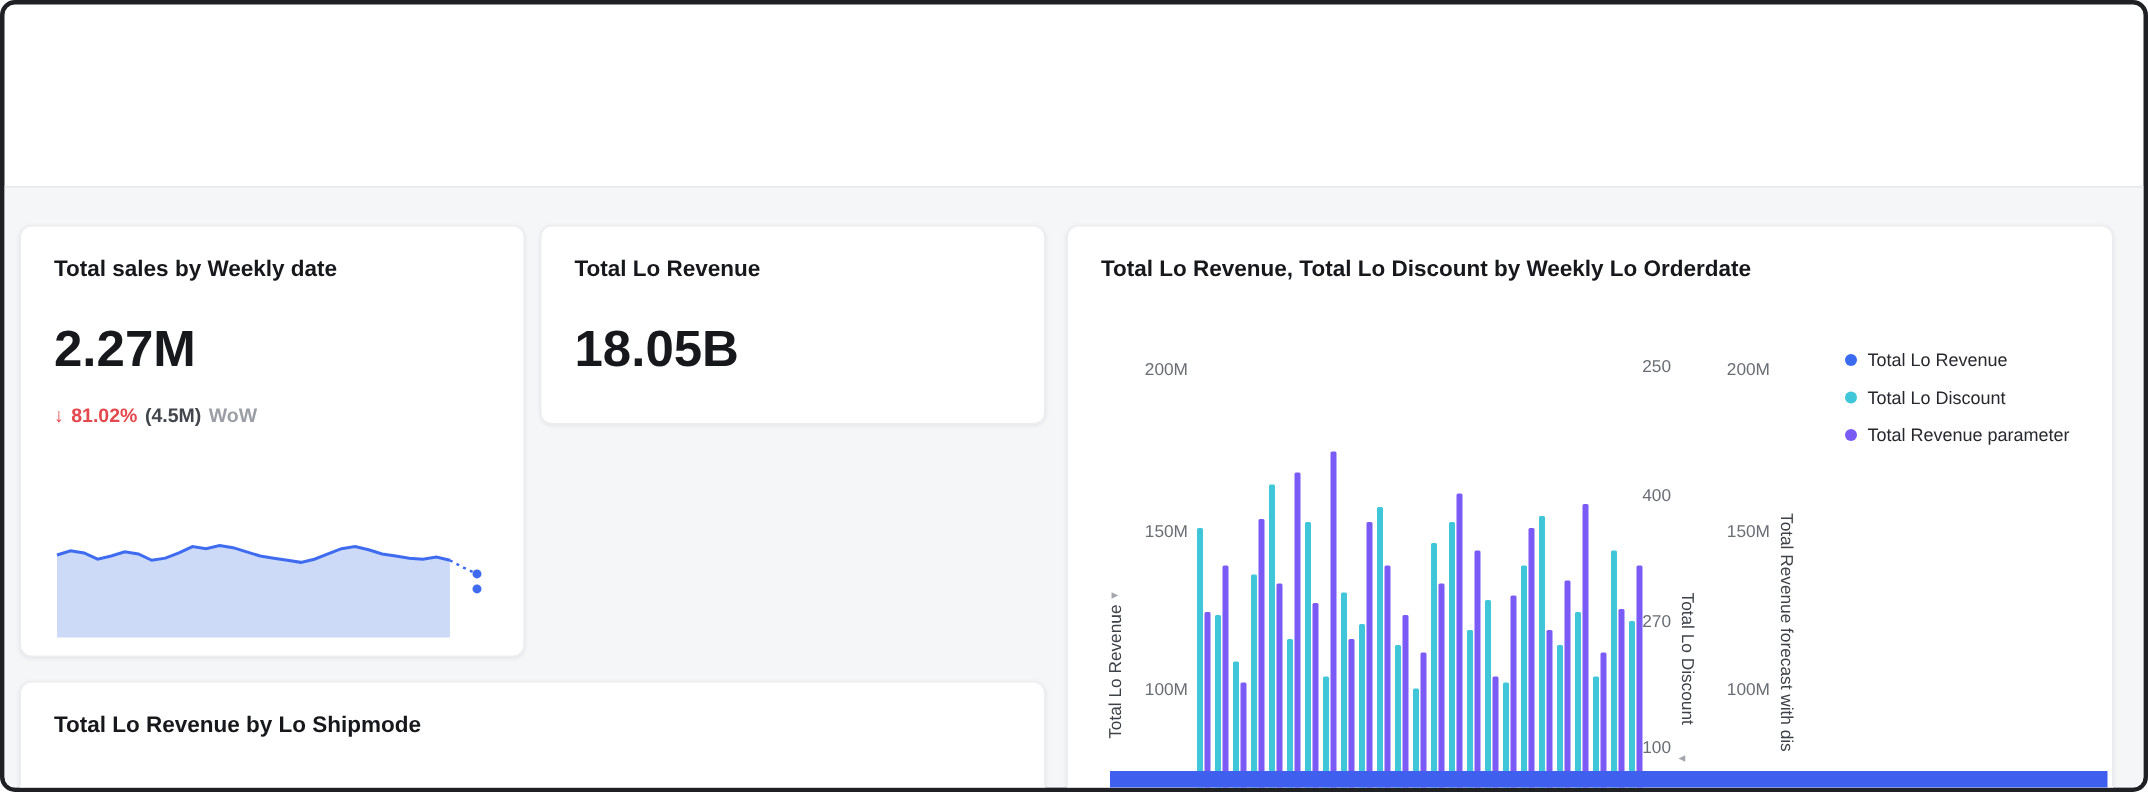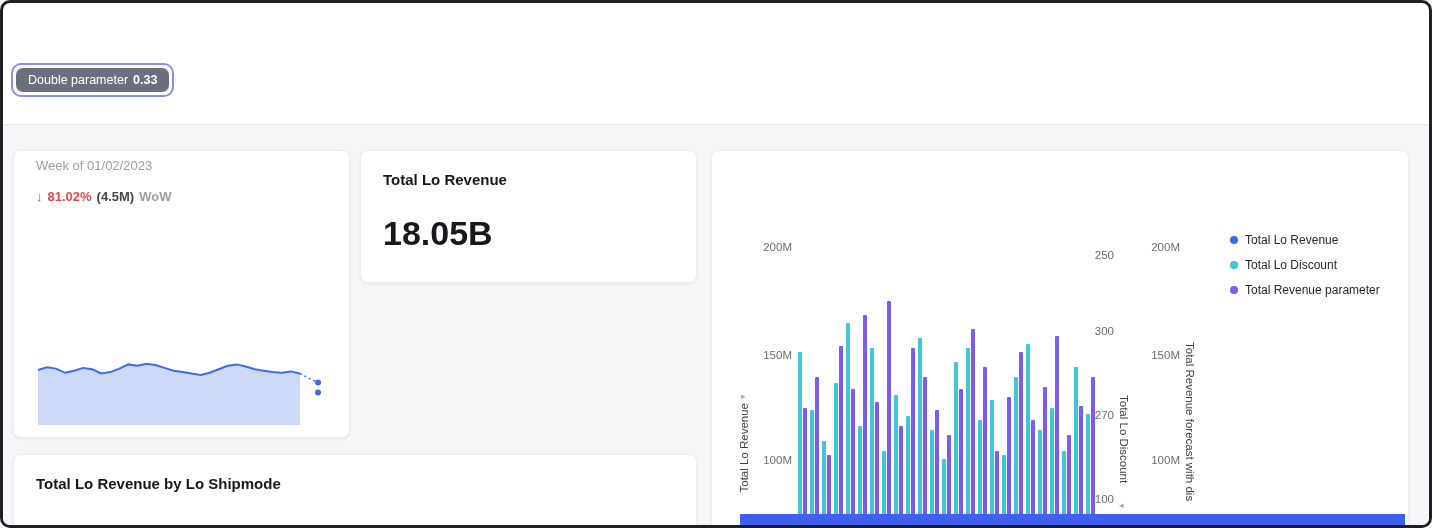--- a/index.html
+++ b/index.html
@@ -93,21 +93,21 @@
   
   .card-revenue { left: 357px; top: 25px; width: 337px; height: 133px; }
 
   
   .card-combo { left: 708px; top: 25px; width: 698px; height: 382px; }
   .chart-region { position: absolute; inset: 0; }
   .tick { position: absolute; font-size: 11.5px; color: #696d74; }
   .tl { left: 44px; width: 36px; text-align: right; }
   .tl.t0 { top: 90px; } .tl.t1 { top: 198px; } .tl.t2 { top: 303px; }
   .td { left: 372px; width: 30px; text-align: right; }
-  .td.t0 { top: 98px; } .td.t1 { top: 174px; } .td.t2 { top: 258px; } .td.t3 { top: 342px; }
+  .td.t0 { top: 88px; } .td.t1 { top: 174px; } .td.t2 { top: 258px; } .td.t3 { top: 342px; }
   .tf { left: 432px; width: 36px; text-align: right; }
   .tf.t0 { top: 90px; } .tf.t1 { top: 198px; } .tf.t2 { top: 303px; }
 
   .axis-title { position: absolute; font-size: 11.5px; color: #3e4248; white-space: nowrap; z-index: 3; }
   .axis-title.left { left: 26px; top: 252px; writing-mode: vertical-rl; transform: rotate(180deg); }
   .axis-title.discount { left: 406px; top: 244px; writing-mode: vertical-rl; }
   .axis-title.forecast { left: 472px; top: 191px; writing-mode: vertical-rl; height: 172px; overflow: hidden; }
   .axis-arrow { position: absolute; font-size: 9px; color: #a3a6ac; z-index: 3; }
   .ar-left { left: 29px; top: 240px; }
   .ar-discount { left: 407px; top: 349px; }
@@ -128,31 +128,26 @@
 
   
   .card-shipmode { left: 10px; top: 329px; width: 684px; height: 140px; }
 </style>
 </head>
 <body>
 
 <div class="page">
 
 
-  <div class="param-outer">
-    <div class="param-pill">
-      <span>Double parameter</span>
-      <span class="param-value">0.33</span>
-    </div>
-  </div>
 
   <div class="content">
 
     <section class="card card-sales">
-      <div class="kpi-sub">Week of 01/02/2023</div>
+      <h2 class="card-title">Total sales by Weekly date</h2>
+      <div class="kpi-value">2.27M</div>
       <div class="kpi-delta">
         <span class="delta-down">↓</span>
         <span class="delta-down">81.02%</span>
         <span class="delta-abs">(4.5M)</span>
         <span class="delta-unit">WoW</span>
       </div>
       <div class="spark-wrap">
         <svg id="spark" width="298" height="88" viewBox="0 0 298 88">
             <polygon points="4,29.000000000000004 13.03225806451613,26.2 22.06451612903226,27.6 31.09677419354839,31.799999999999997 40.12903225806452,29.700000000000003 49.16129032258065,26.900000000000002 58.19354838709678,28.300000000000004 67.22580645161291,32.5 76.25806451612904,31.099999999999998 85.29032258064517,27.6 94.3225806451613,23.4 103.35483870967742,24.8 112.38709677419357,22.699999999999996 121.4193548387097,24.099999999999998 130.45161290322582,26.900000000000002 139.48387096774195,29.700000000000003 148.51612903225808,31.099999999999998 157.5483870967742,32.5 166.58064516129033,33.9 175.61290322580646,31.799999999999997 184.6451612903226,28.300000000000004 193.67741935483872,24.8 202.70967741935485,23.4 211.74193548387098,25.5 220.77419354838713,28.300000000000004 229.80645161290326,29.700000000000003 238.8387096774194,31.099999999999998 247.87096774193552,31.799999999999997 256.90322580645164,30.399999999999995 265.93548387096774,32.5 265.93548387096774,84 4,84" fill="#ccdaf8"></polygon>
             <polyline points="4,29.000000000000004 13.03225806451613,26.2 22.06451612903226,27.6 31.09677419354839,31.799999999999997 40.12903225806452,29.700000000000003 49.16129032258065,26.900000000000002 58.19354838709678,28.300000000000004 67.22580645161291,32.5 76.25806451612904,31.099999999999998 85.29032258064517,27.6 94.3225806451613,23.4 103.35483870967742,24.8 112.38709677419357,22.699999999999996 121.4193548387097,24.099999999999998 130.45161290322582,26.900000000000002 139.48387096774195,29.700000000000003 148.51612903225808,31.099999999999998 157.5483870967742,32.5 166.58064516129033,33.9 175.61290322580646,31.799999999999997 184.6451612903226,28.300000000000004 193.67741935483872,24.8 202.70967741935485,23.4 211.74193548387098,25.5 220.77419354838713,28.300000000000004 229.80645161290326,29.700000000000003 238.8387096774194,31.099999999999998 247.87096774193552,31.799999999999997 256.90322580645164,30.399999999999995 265.93548387096774,32.5" fill="none" stroke="#3f6bf0" stroke-width="2"></polyline>
@@ -162,20 +157,21 @@
           </svg>
       </div>
     </section>
 
     <section class="card card-revenue">
       <h2 class="card-title">Total Lo Revenue</h2>
       <div class="kpi-value">18.05B</div>
     </section>
 
     <section class="card card-combo">
+      <h2 class="card-title">Total Lo Revenue, Total Lo Discount by Weekly Lo Orderdate</h2>
       <div class="chart-region">
 
         <span class="tick tl t0">200M</span>
         <span class="tick tl t1">150M</span>
         <span class="tick tl t2">100M</span>
         <span class="axis-arrow ar-left">▸</span>
         <span class="axis-title left">Total Lo Revenue</span>
 
         <div id="bars">
             <div class="bar" style="background: rgb(63, 198, 216); height: 178.88px;"></div>
@@ -225,21 +221,21 @@
             <div class="bar" style="background: rgb(63, 198, 216); height: 80px;"></div>
             <div class="bar" style="background: rgb(123, 91, 245); height: 96.48px;"></div>
             <div class="bar" style="background: rgb(63, 198, 216); height: 164.46px;"></div>
             <div class="bar" style="background: rgb(123, 91, 245); height: 125.32px;"></div>
             <div class="bar" style="background: rgb(63, 198, 216); height: 117.08px;"></div>
             <div class="bar" style="background: rgb(123, 91, 245); height: 154.16px;"></div>
           </div>
         <div id="blue-strip" style="background: rgb(63, 95, 238);"></div>
 
         <span class="tick td t0">250</span>
-        <span class="tick td t1">300</span>
+        <span class="tick td t1">400</span>
         <span class="tick td t2">270</span>
         <span class="tick td t3">100</span>
         <span class="axis-arrow ar-discount">◂</span>
         <span class="axis-title discount">Total Lo Discount</span>
 
         <span class="tick tf t0">200M</span>
         <span class="tick tf t1">150M</span>
         <span class="tick tf t2">100M</span>
         <span class="axis-title forecast">Total Revenue forecast with dis</span>
 

